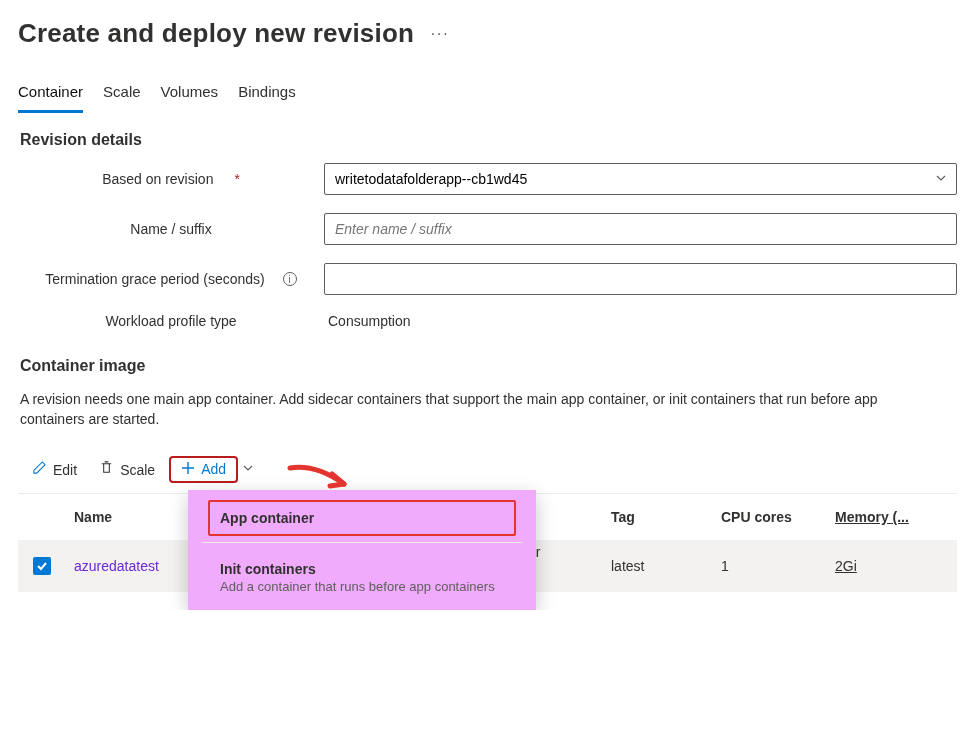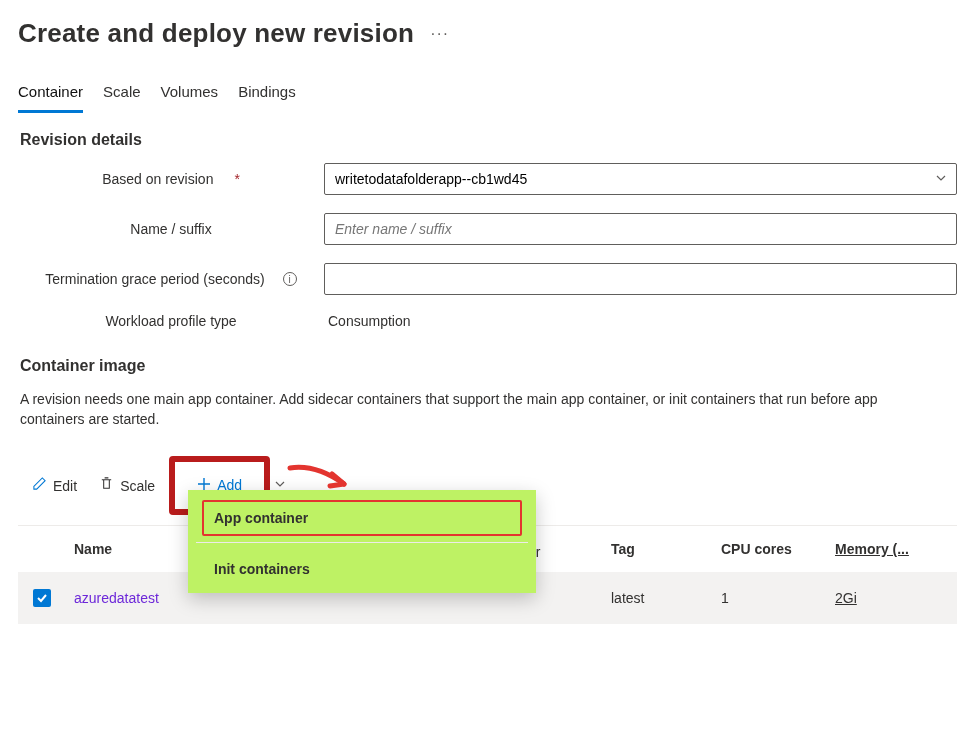--- a/index.html
+++ b/index.html
@@ -45,43 +45,43 @@
   .toolbar { display:flex; align-items:center; gap:6px; padding: 0 0 8px 6px; position: relative; }
   .toolbar-btn { display:inline-flex; align-items:flex-end; gap:6px; padding:4px 8px; font-size:14px; cursor:pointer; color:#323130; background:none; border:none; font-family:inherit;}
   .toolbar-btn .icon { color:#0078d4; }
   .delete-btn .icon { color:#323130; }
   .add-group { display:inline-flex; align-items:center; }
   .add-btn {
     display:inline-flex; align-items:center; gap:6px; padding:3px 10px; font-size:14px;
     color:#0078d4; cursor:pointer; font-family:inherit; background:none; border:none;
   }
   .add-btn-wrap {
-    border:6px solid #b91c1c; border-radius:4px; padding:12px;
+    border:2px solid #b91c1c; border-radius:4px; padding:0;
   }
   .add-chevron { padding:4px 4px; cursor:pointer; color:#605e5c; }
 
   .table-wrap { border-top: 1px solid #edebe9; margin-top: 2px; }
   .thead, .trow { display:flex; align-items:center; }
   .thead { height: 46px; font-weight:600; }
   .trow { height: 52px; background:#f3f2f1; }
   .col-check { width: 48px; display:flex; justify-content:center; }
   .col-name { flex: 0 0 340px; padding-left: 8px; }
   .col-tag { flex: 0 0 110px; margin-left: 45px; }
   .col-cpu { flex: 0 0 114px; }
   .col-mem { flex: 1; text-decoration: underline; }
   .thead .col { font-size:14px; }
   .row-link { color:#6d28d9; cursor:pointer; }
   .checkbox {
     width:18px; height:18px; background:#0078d4; border-radius:2px; display:flex;
     align-items:center; justify-content:center; color:#fff; cursor:pointer;
   }
 
   .dropdown {
-    position:absolute; left:170px; top:34px; width:348px; background:#bef264;
-    box-shadow: 0 6px 18px rgba(0,0,0,0.22); z-index:10; padding:4px 8px;
+    position:absolute; left:170px; top:34px; width:348px; background:#f0abfc;
+    box-shadow: 0 6px 18px rgba(0,0,0,0.22); z-index:10; padding:4px 14px;
   }
   .dropdown-item { padding: 12px 18px; cursor:pointer; }
   .dropdown-item .dd-title { font-size:14px; font-weight:600; color:#323130; }
   .dropdown-item .dd-sub { font-size:13px; color:#605e5c; margin-top:2px; }
   .dropdown-item.highlight { outline:2px solid #e3342f; outline-offset:-2px; border-radius:2px; margin:6px 6px 2px 6px; padding:10px 12px;}
   .dropdown hr { border:none; border-top:1px solid #edebe9; margin:6px 0; }
 
   .arrow {
     position:absolute; left:268px; top:6px; z-index:11; pointer-events:none;
   }
@@ -191,20 +191,21 @@
       <path d="M58 22 L46 12 M58 22 L44 24" stroke="#e3342f" stroke-width="5" fill="none" stroke-linecap="round"></path>
     </svg>
 
     <div class="dropdown">
       <div class="dropdown-item highlight">
         <div class="dd-title">App container</div>
       </div>
       <hr>
       <div class="dropdown-item">
         <div class="dd-title">Init containers</div>
+        <div class="dd-sub">Add a container that runs before app containers</div>
       </div>
     </div>
   </div>
 
   <div class="table-wrap">
     <div class="thead">
       <div class="col col-check"></div>
       <div class="col col-name">Name</div>
       <div class="col" style="flex:0 0 160px;"></div>
       <div class="col col-tag">Tag</div>

